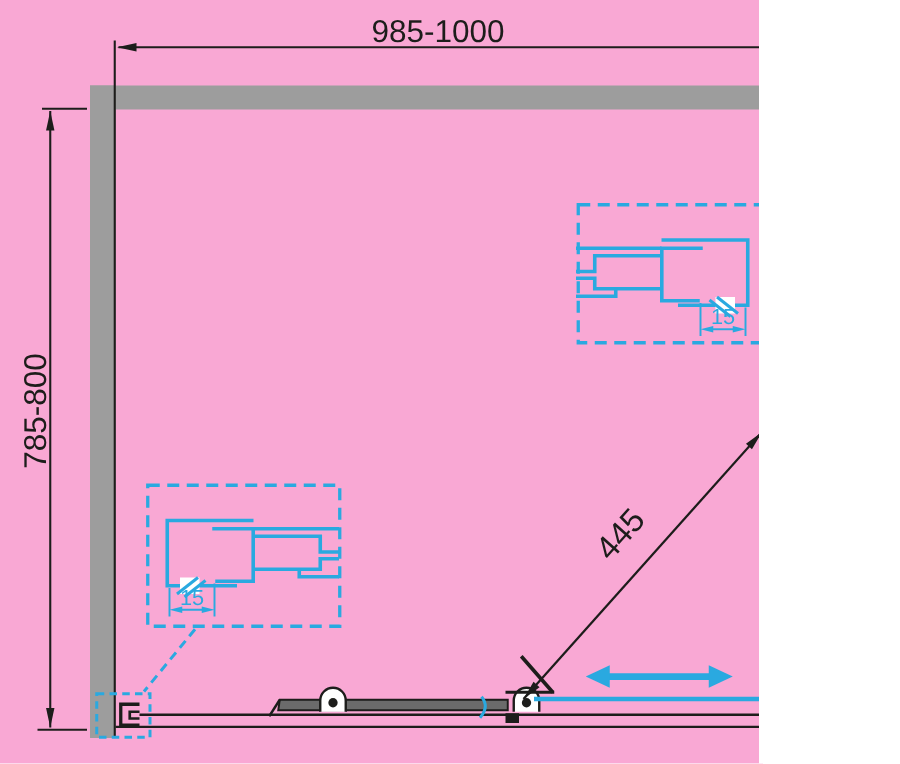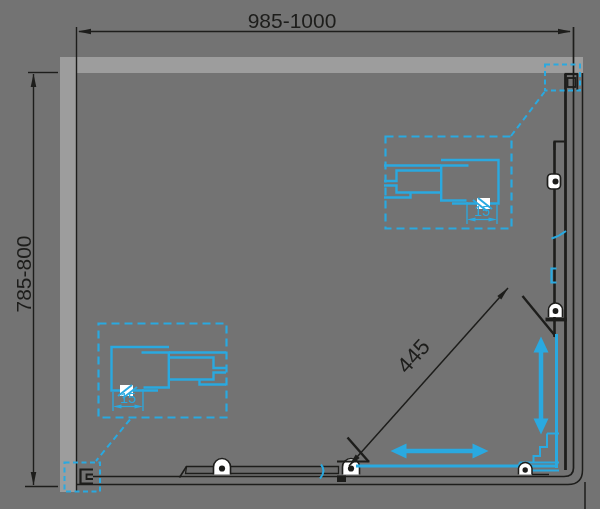--- a/index.html
+++ b/index.html
@@ -1,16 +1,16 @@
 <!DOCTYPE html>
 <html><head>
 <meta charset="utf-8">
 <style>
   html,body{margin:0;padding:0;background:#fff;}
-  .canvas{position:relative;width:600px;height:509px;background:#737373;overflow:hidden;}
+  .canvas{position:relative;width:506px;height:509px;background:#f9a8d4;overflow:hidden;}
   svg{display:block;}
   svg text{font-family:"Liberation Sans", sans-serif;fill:#1d1d1b;}
   svg text.dim-main{font-size:21px;}
   svg text.dim-diag{font-size:22px;}
   svg text.dim-small{font-size:14.5px;fill:#2aa9e0;}
 </style>
 </head>
 <body>
 
 <div class="canvas">

